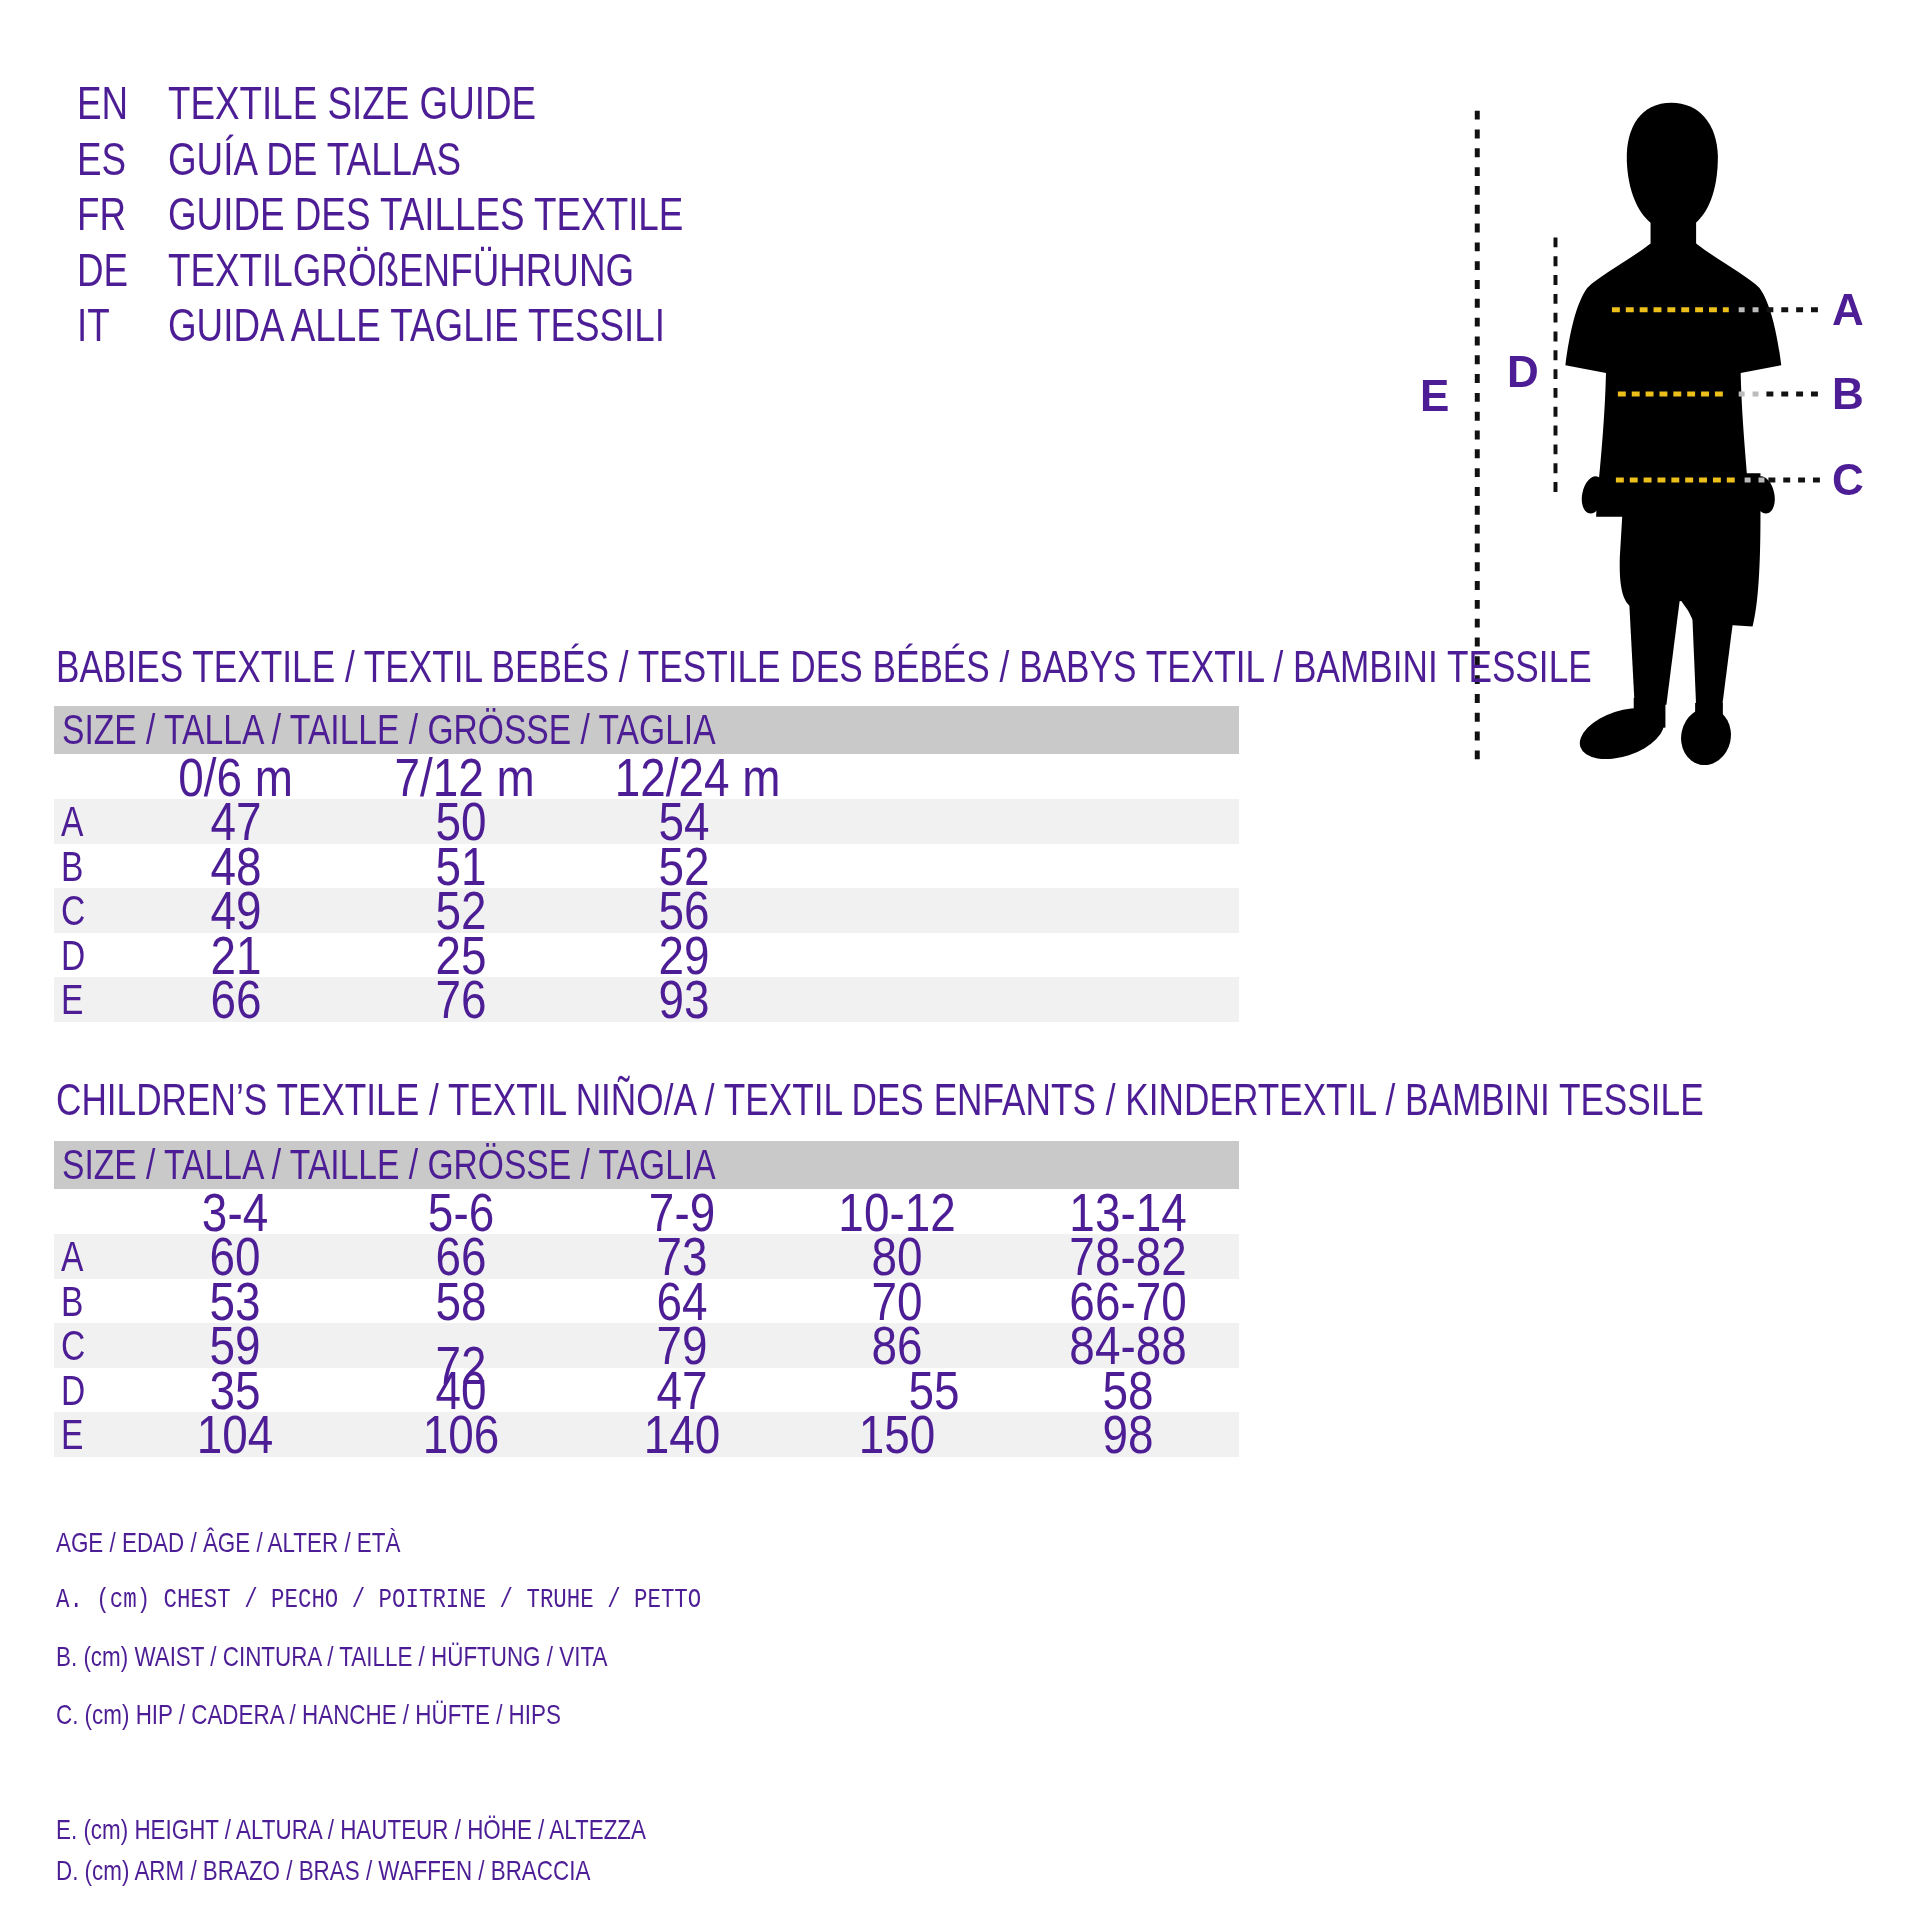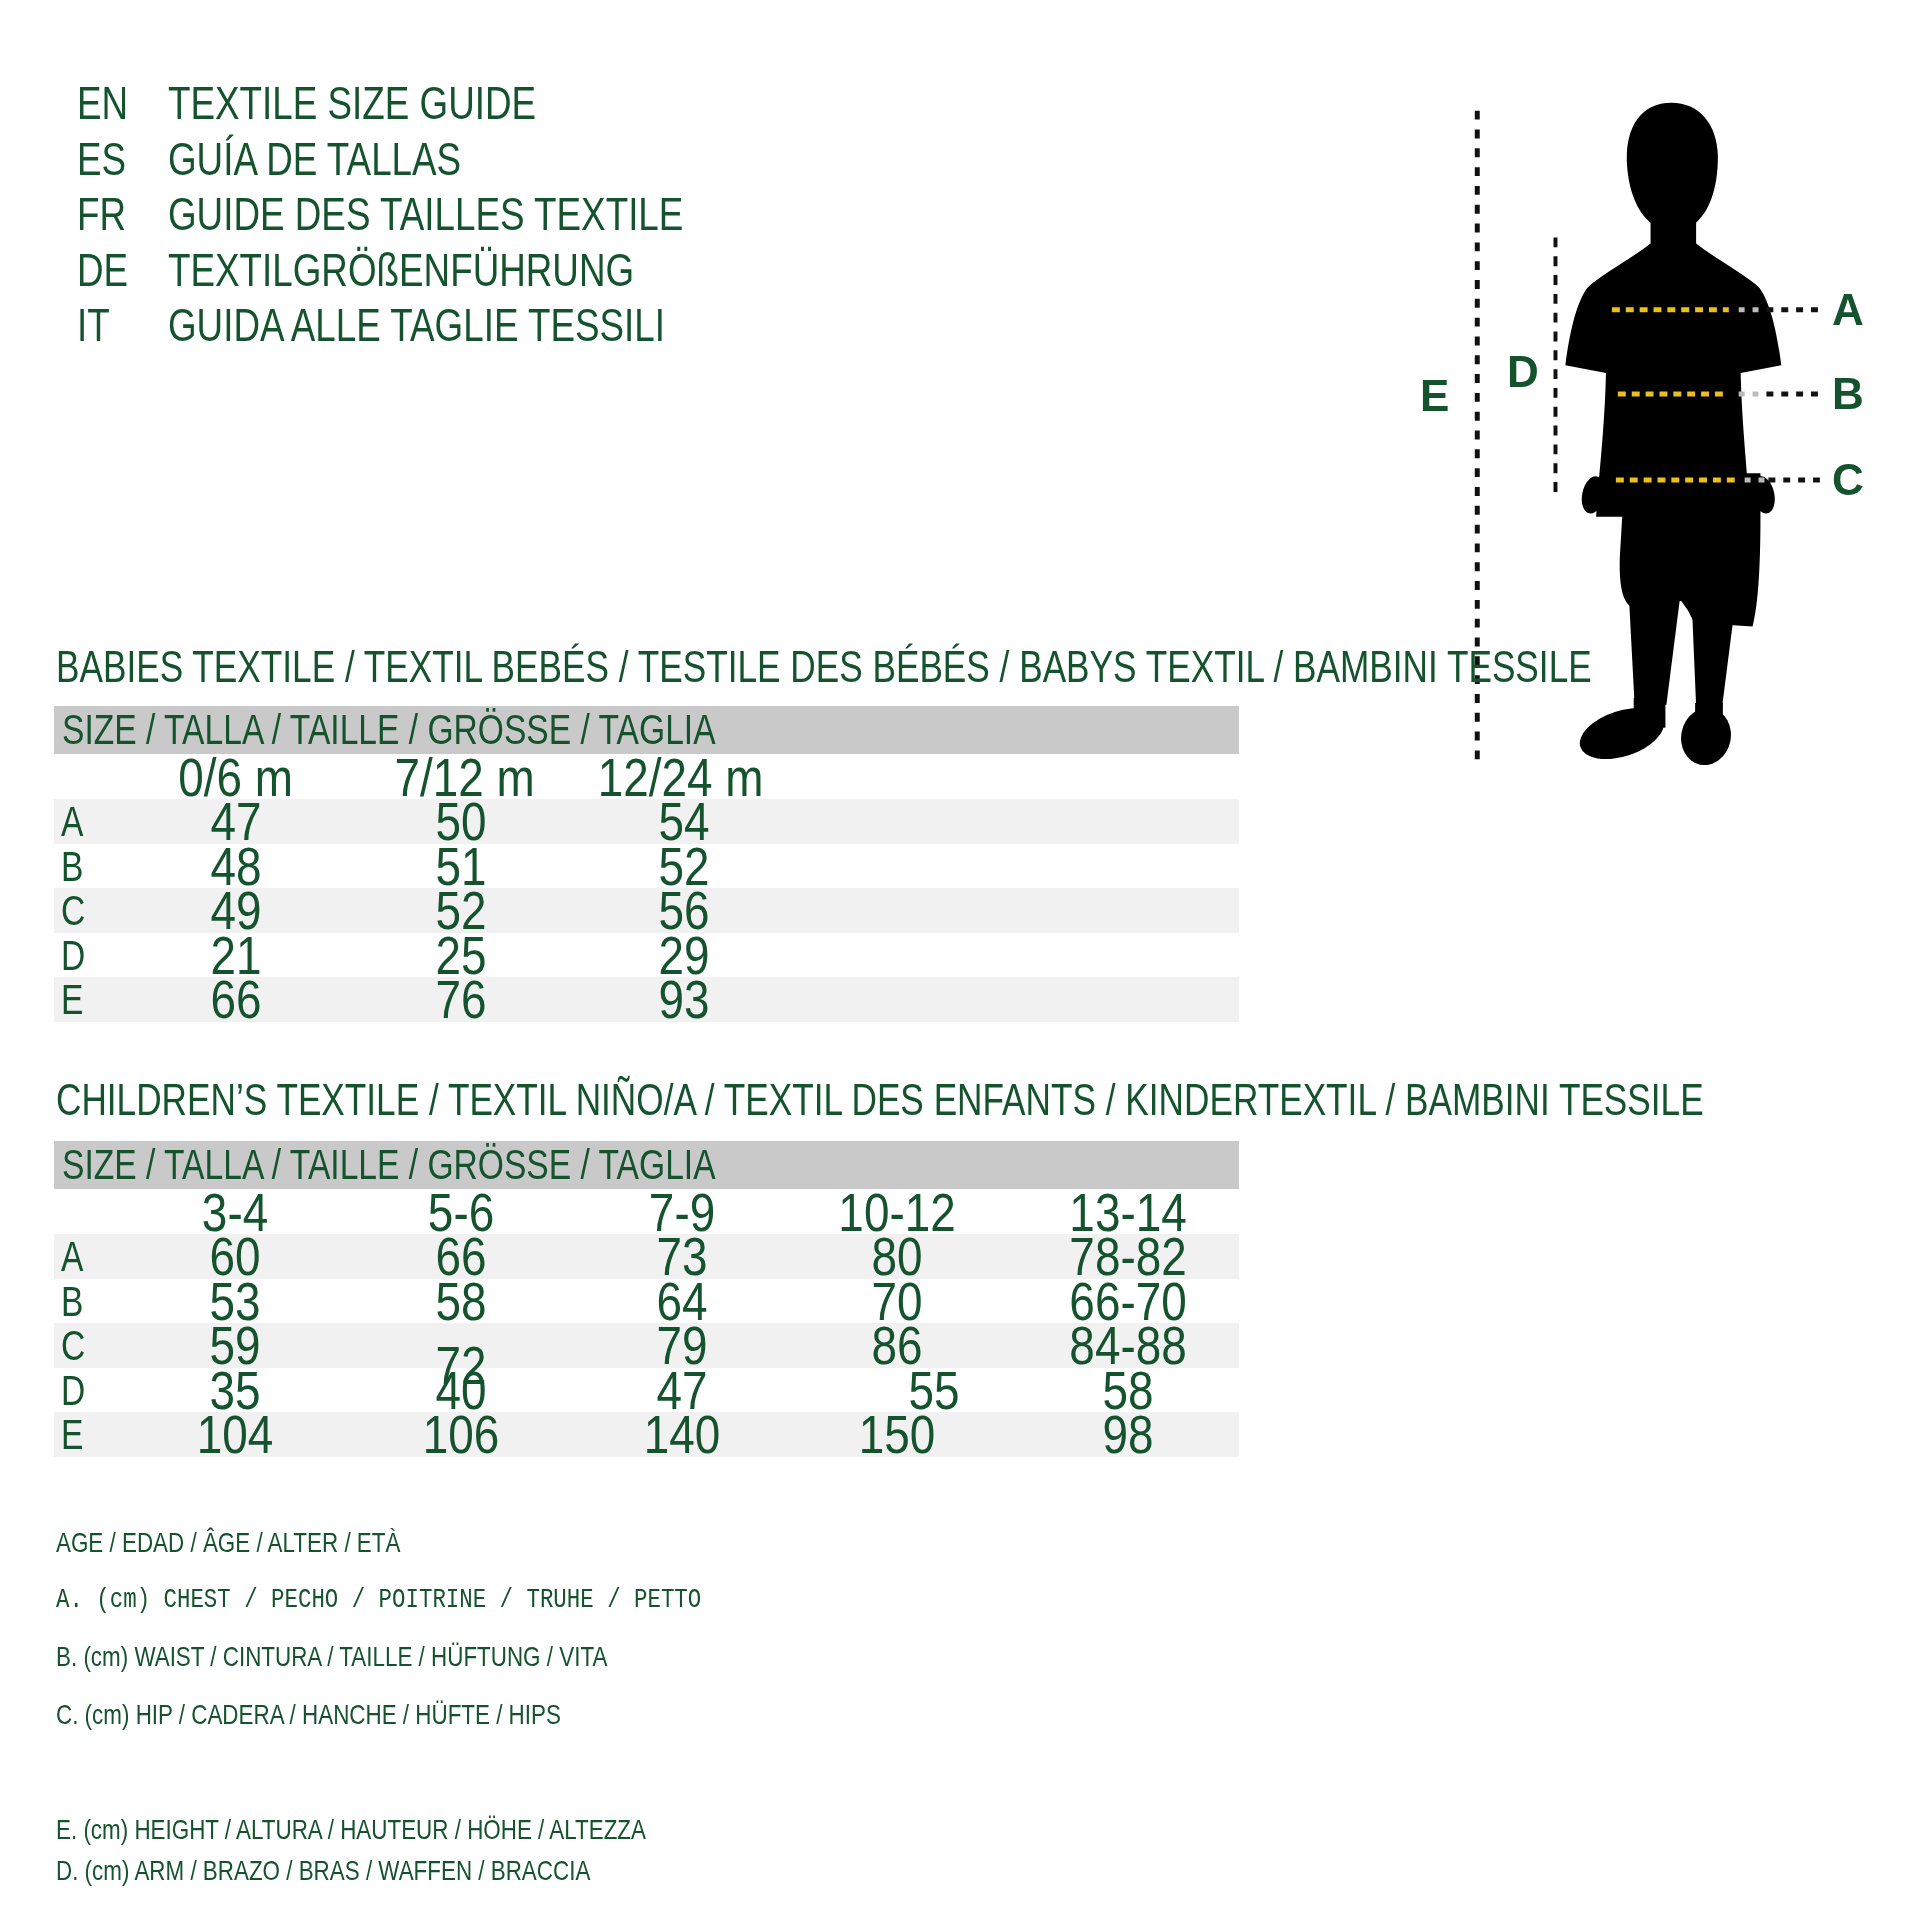--- a/index.html
+++ b/index.html
@@ -1,20 +1,20 @@
 <!DOCTYPE html>
 <html><head>
 <meta charset="utf-8">
 <style>
   html,body { margin:0; padding:0; background:#ffffff; }
   #canvas {
     position:relative; width:1913px; height:1927px;
     background:#ffffff; overflow:hidden;
     font-family:"Liberation Sans", sans-serif;
-    color:#14532d;
+    color:#4c1d95;
     border-radius:20px;
   }
   .t { position:absolute; white-space:nowrap; }
   .cond  { display:inline-block; transform:scaleX(0.80); transform-origin:0 50%; white-space:nowrap; }
   .condc { display:inline-block; transform:scaleX(0.85); transform-origin:50% 50%; white-space:nowrap; }
   .lang-row { position:absolute; left:0; height:51px; line-height:51px; font-size:46px; }
   .lang-code { position:absolute; left:77px; top:0; }
   .lang-title { position:absolute; left:168px; top:0; }
   .section-heading { font-size:44px; line-height:50px; }
   .legend-line { font-size:28px; line-height:51px; }
@@ -108,21 +108,21 @@
     <span class="cond">BABIES TEXTILE / TEXTIL BEBÉS / TESTILE DES BÉBÉS / BABYS TEXTIL / BAMBINI TESSILE</span>
   </div>
 
   <div class="sizetable" style="top:706px; height:317px;">
     <div class="sizebar" style="top:0;">
       <span class="cond">SIZE / TALLA / TAILLE / GRÖSSE / TAGLIA</span>
     </div>
     <div class="trow head" style="top:48px;">
       <div class="cell" style="left:103px;"><span class="condc">0/6 m</span></div>
       <div class="cell" style="left:328px;"><span class="condc">7/12 m</span></div>
-      <div class="cell" style="left:529px;text-align:center;"><span class="condc">12/24 m</span></div>
+      <div class="cell" style="left:546px;text-align:center;"><span class="condc">12/24 m</span></div>
     </div>
     <div class="trow stripe" style="top:93px;">
       <div class="rletter"><span class="cond">A</span></div>
       <div class="cell" style="left:103px;"><span class="condc">47</span></div>
       <div class="cell" style="left:328px;"><span class="condc">50</span></div>
       <div class="cell" style="left:551px;"><span class="condc">54</span></div>
     </div>
     <div class="trow" style="top:138px;">
       <div class="rletter"><span class="cond">B</span></div>
       <div class="cell" style="left:103px;"><span class="condc">48</span></div>

